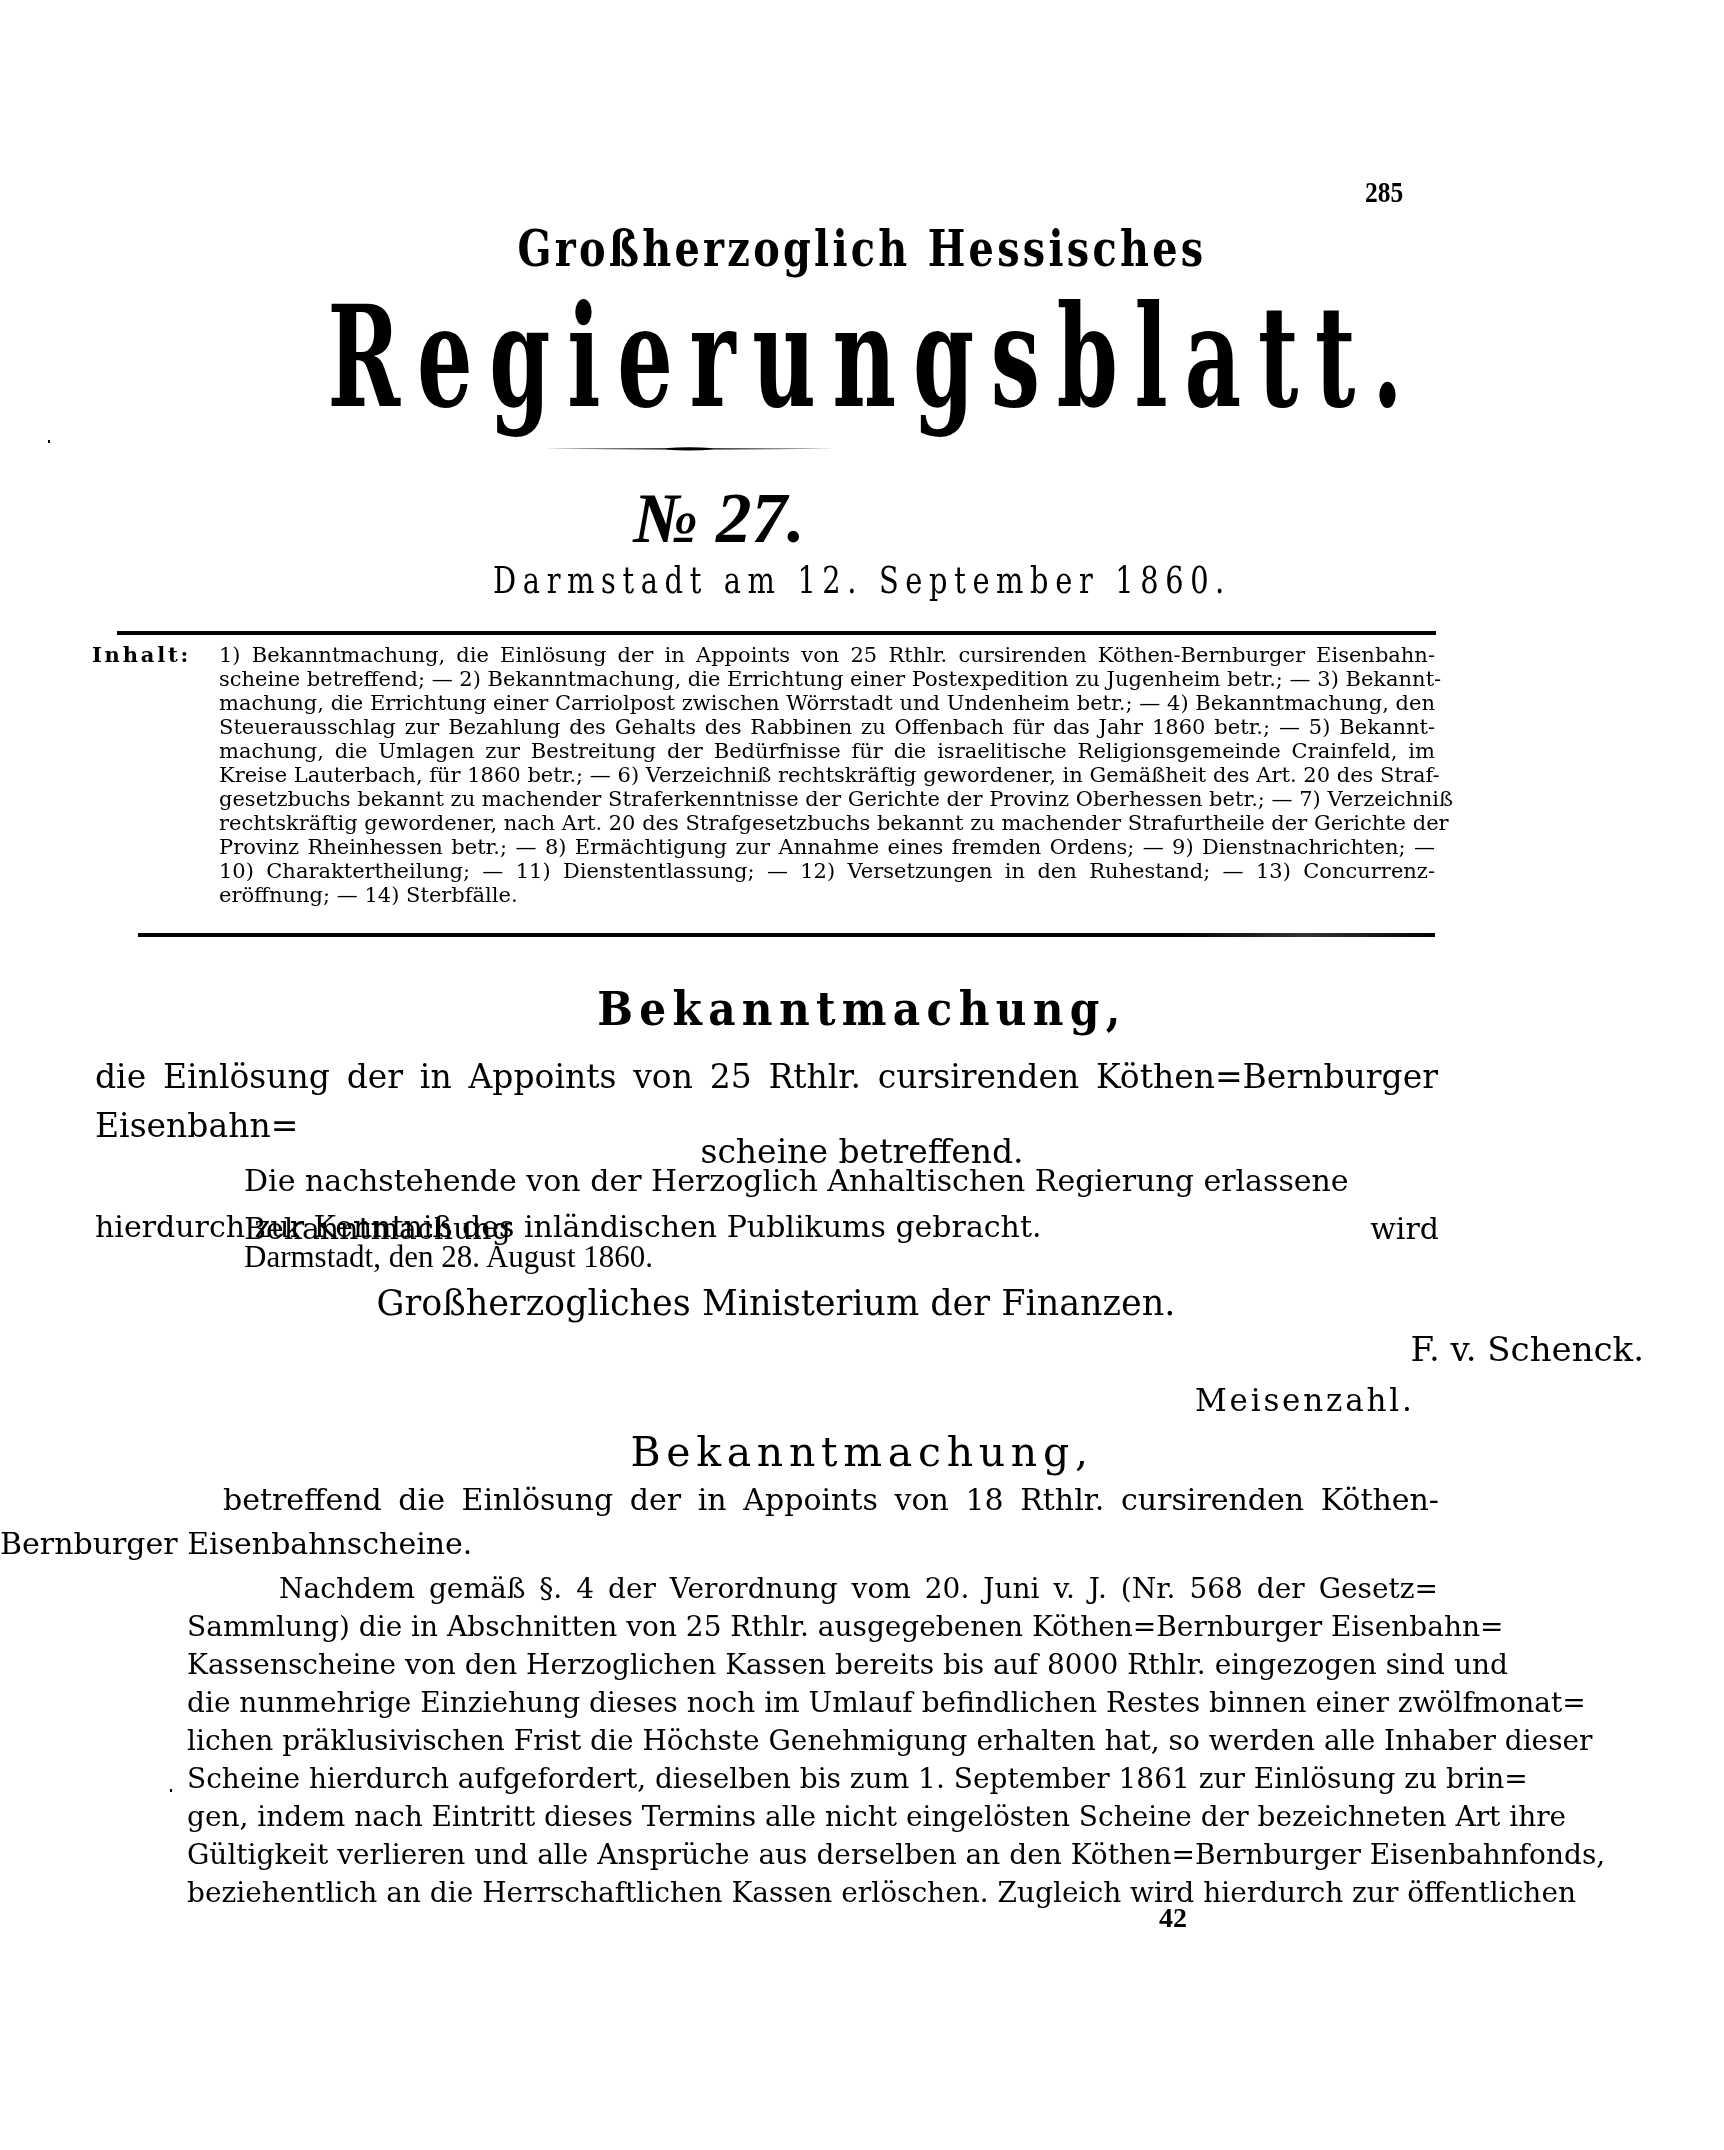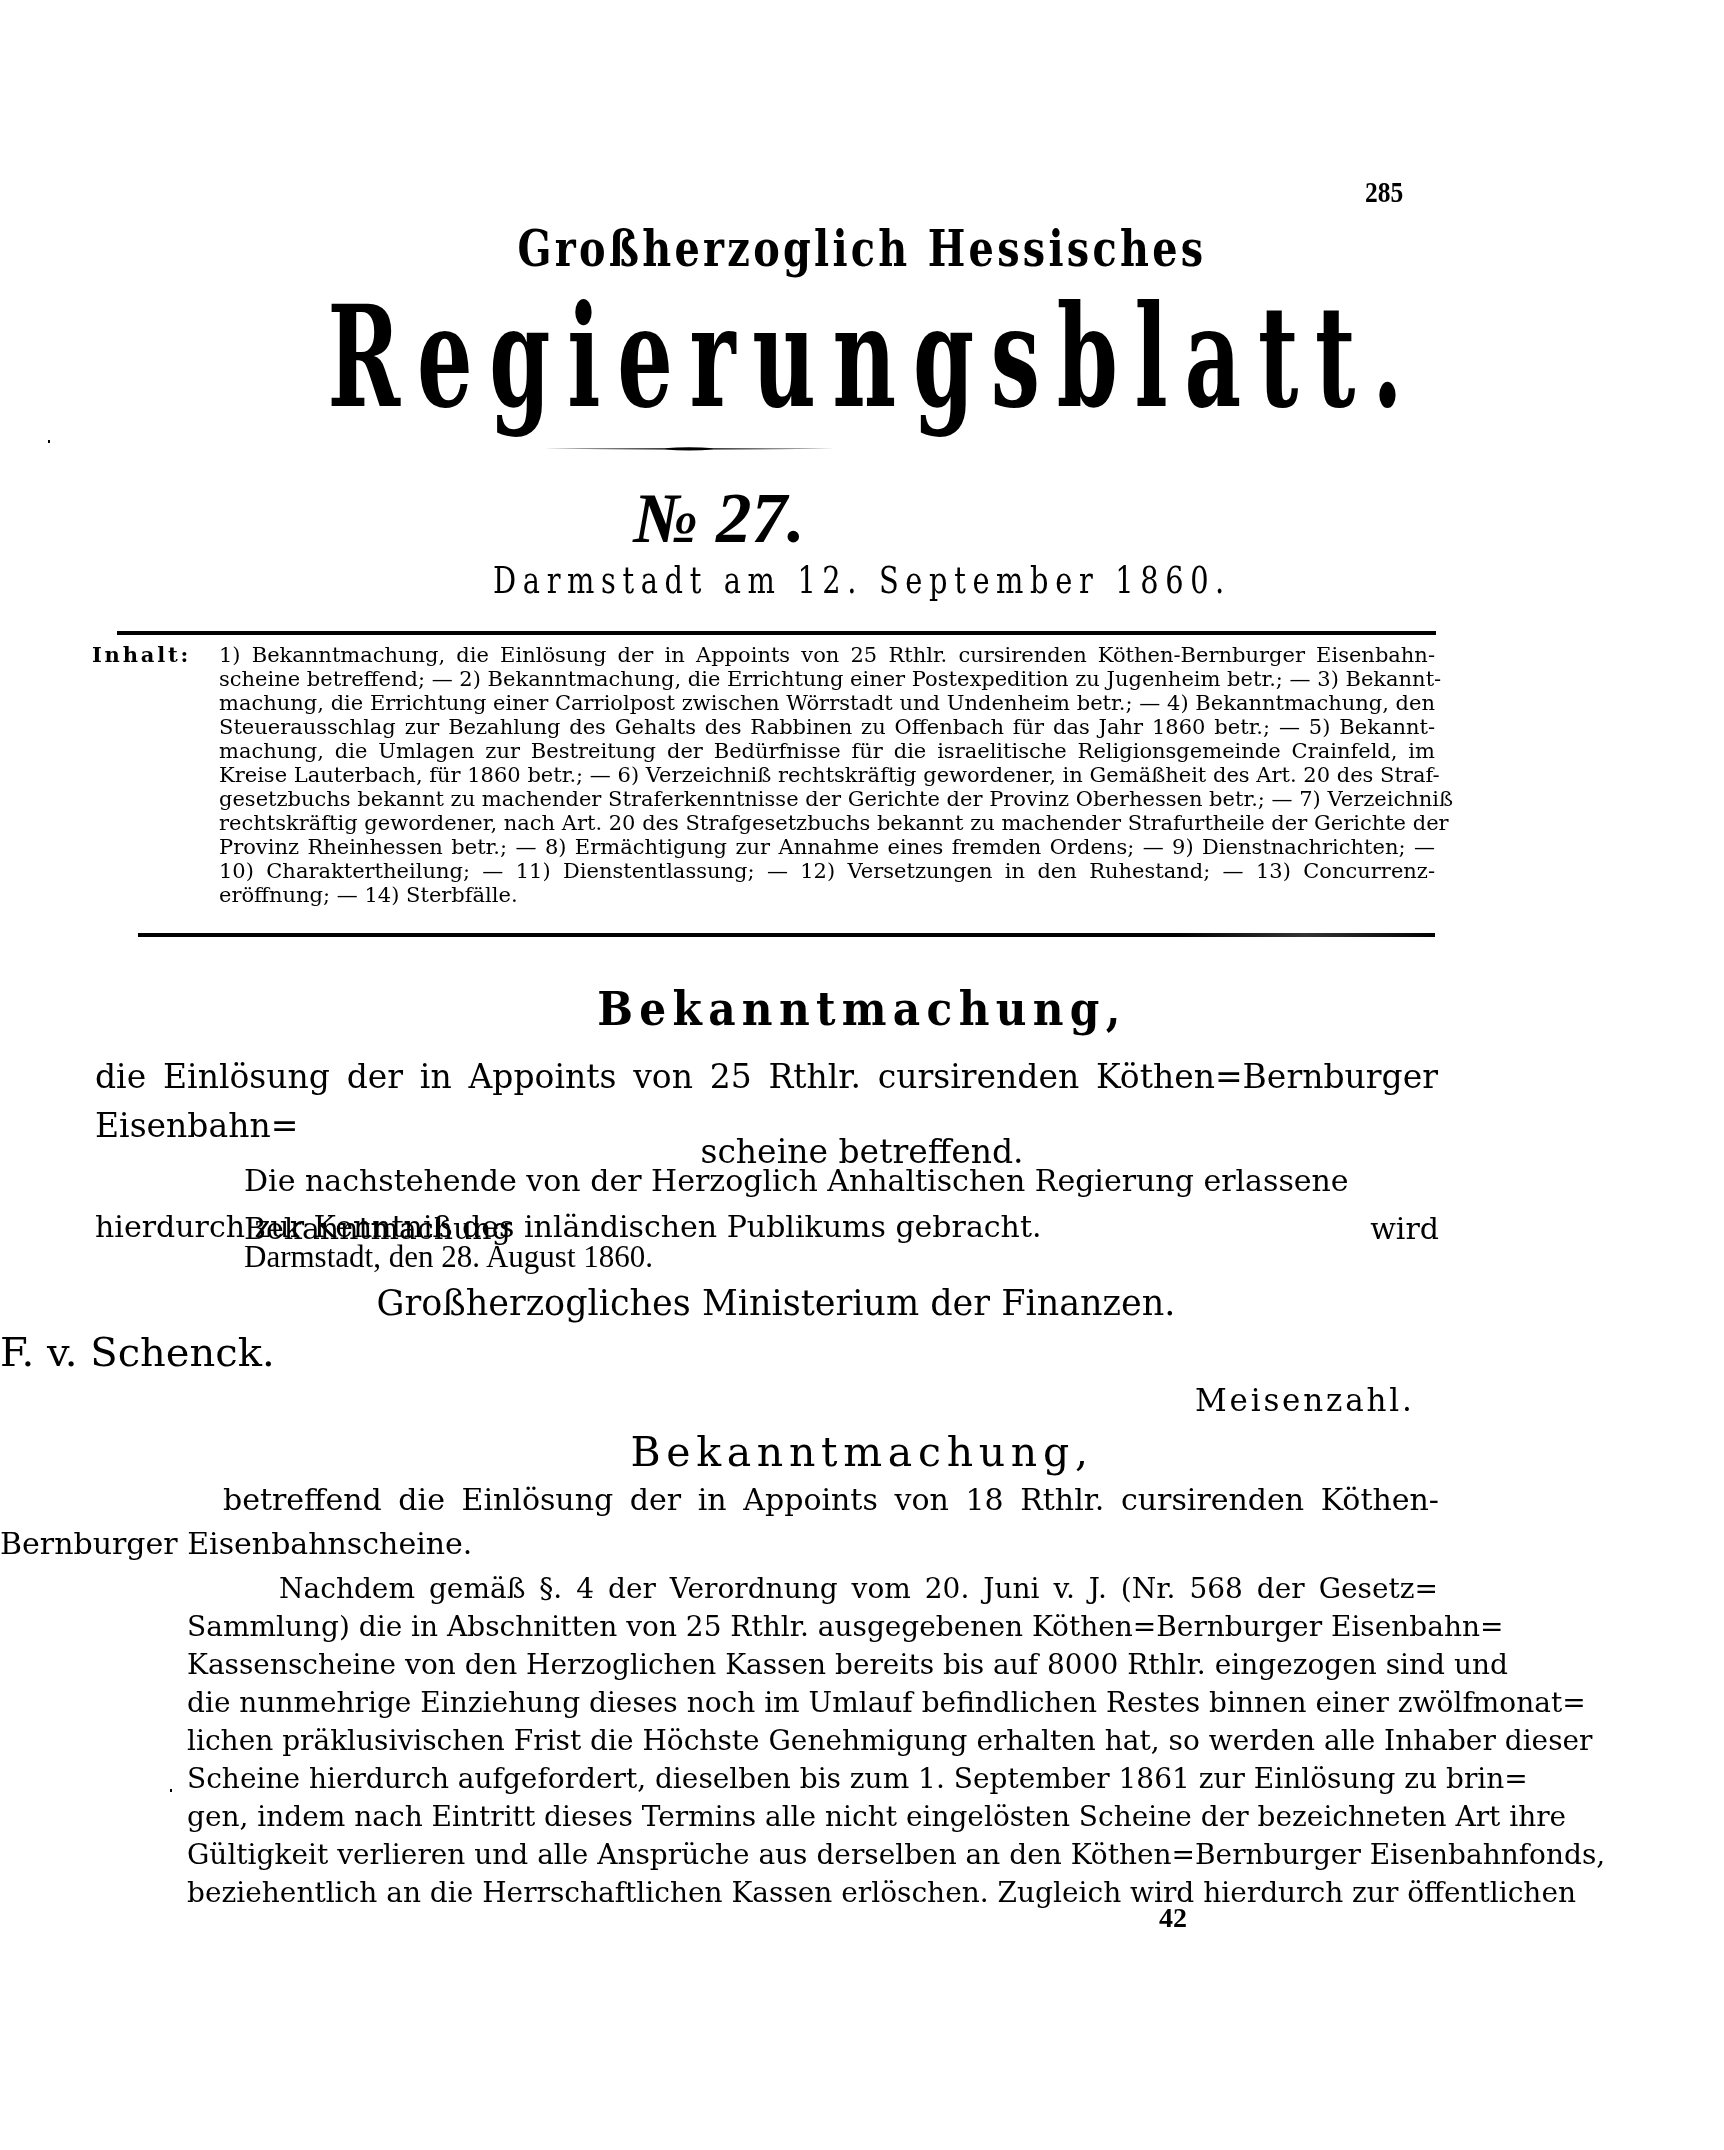--- a/index.html
+++ b/index.html
@@ -23,21 +23,21 @@
   .contents-text span.line.last { text-align-last: left; }
   .h1 { left: 0; width: 1724px; top: 981px; text-align: center; font-size: 47px; font-weight: bold; letter-spacing: 7px; font-family: "DejaVu Serif", serif; transform: scaleX(0.9); }
   .sub { font-size: 33px; line-height: 49px; font-family: "DejaVu Serif", serif; }
   .sub-1a { left: 95px; width: 1343px; top: 1052px; text-align: justify; text-align-last: justify; transform: scaleX(1); }
   .sub-1b { left: 0; width: 1724px; top: 1102px; text-align: center; margin-top: 25px; }
   .para { font-size: 30px; line-height: 48px; font-family: "DejaVu Serif", serif; }
   .p1a { left: 244px; width: 1195px; top: 1157px; text-align-last: justify; }
   .p1b { left: 95px; width: 1343px; top: 1203px; }
   .place-date { left: 244px; top: 1239px; font-size: 31px; font-family: Liberation Serif, serif; }
   .ministry { left: 0; width: 1552px; top: 1283px; text-align: center; font-size: 35px; font-family: "DejaVu Serif", serif; }
-  .signer { left: 0; width: 1644px; top: 1329px; text-align: left; font-size: 40px; font-family: "DejaVu Serif", serif; }
+  .signer { left: 0; width: 1644px; top: 1329px; text-align: right; font-size: 34px; font-family: "DejaVu Serif", serif; }
   .signer2 { left: 1195px; top: 1382px; font-size: 31px; letter-spacing: 2.8px; font-family: "DejaVu Serif", serif; }
   .h2 { left: 0; width: 1724px; top: 1428px; text-align: center; font-size: 41px; letter-spacing: 5.7px; font-family: "DejaVu Serif", serif; }
   .sub2 { font-size: 30px; line-height: 47px; font-family: "DejaVu Serif", serif; }
   .sub-2a { left: 223px; width: 1216px; top: 1476px; text-align: justify; text-align-last: justify; }
   .sub-2b { left: 0; width: 1724px; top: 1520px; }
   .body { left: 187px; top: 1570px; width: 1251px; font-size: 28px; line-height: 38px; font-family: "DejaVu Serif", serif; }
   .body .line { display: block; white-space: nowrap; text-align: justify; text-align-last: justify; }
   .body .line.indent { padding-left: 92px; }
   .sig-num { left: 1159px; top: 1902px; font-size: 28px; font-weight: bold; font-family: "Liberation Serif", serif; }
   .speck { width: 2.1px; height: 2.8px; background: #000; }

